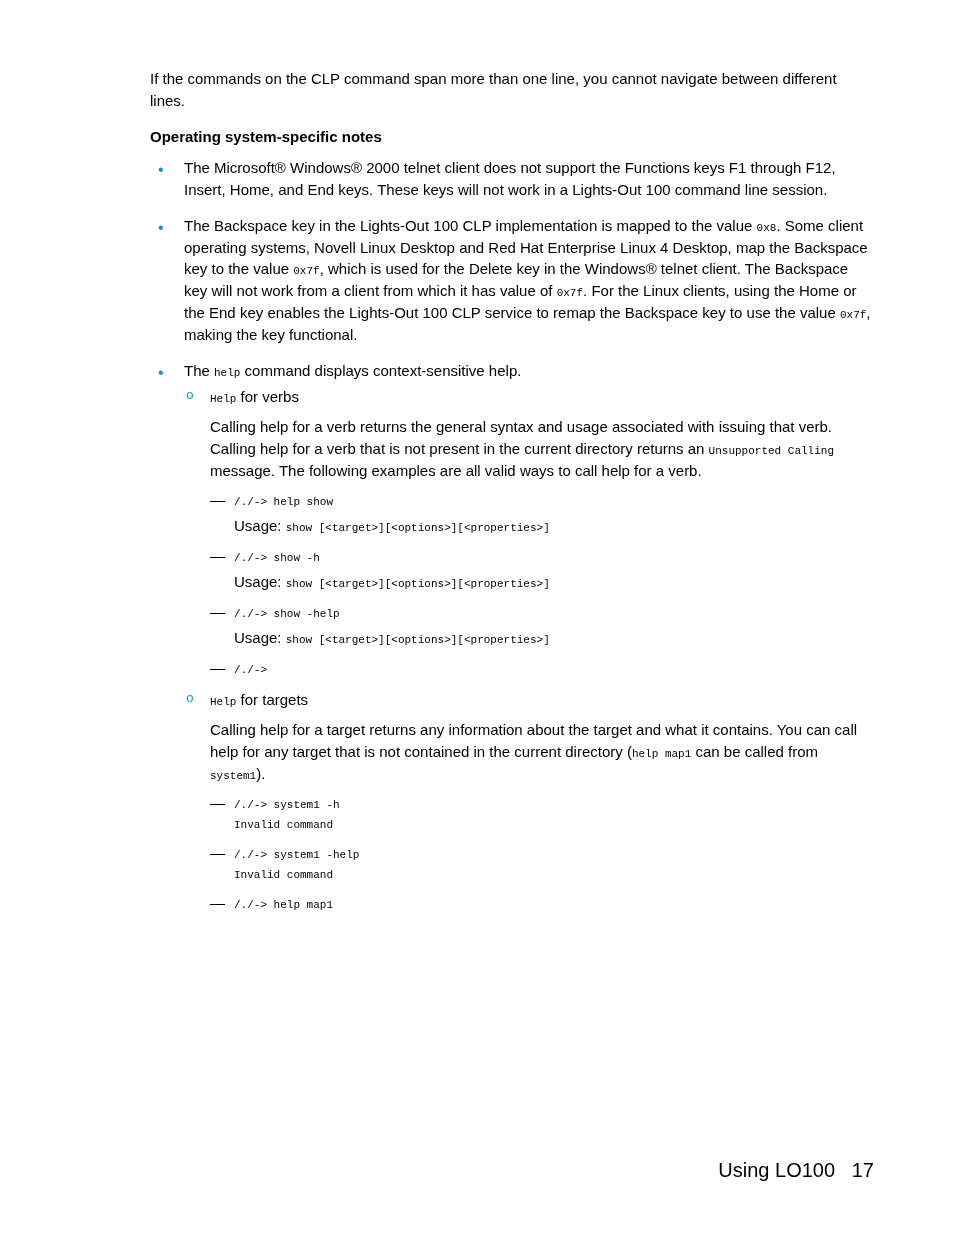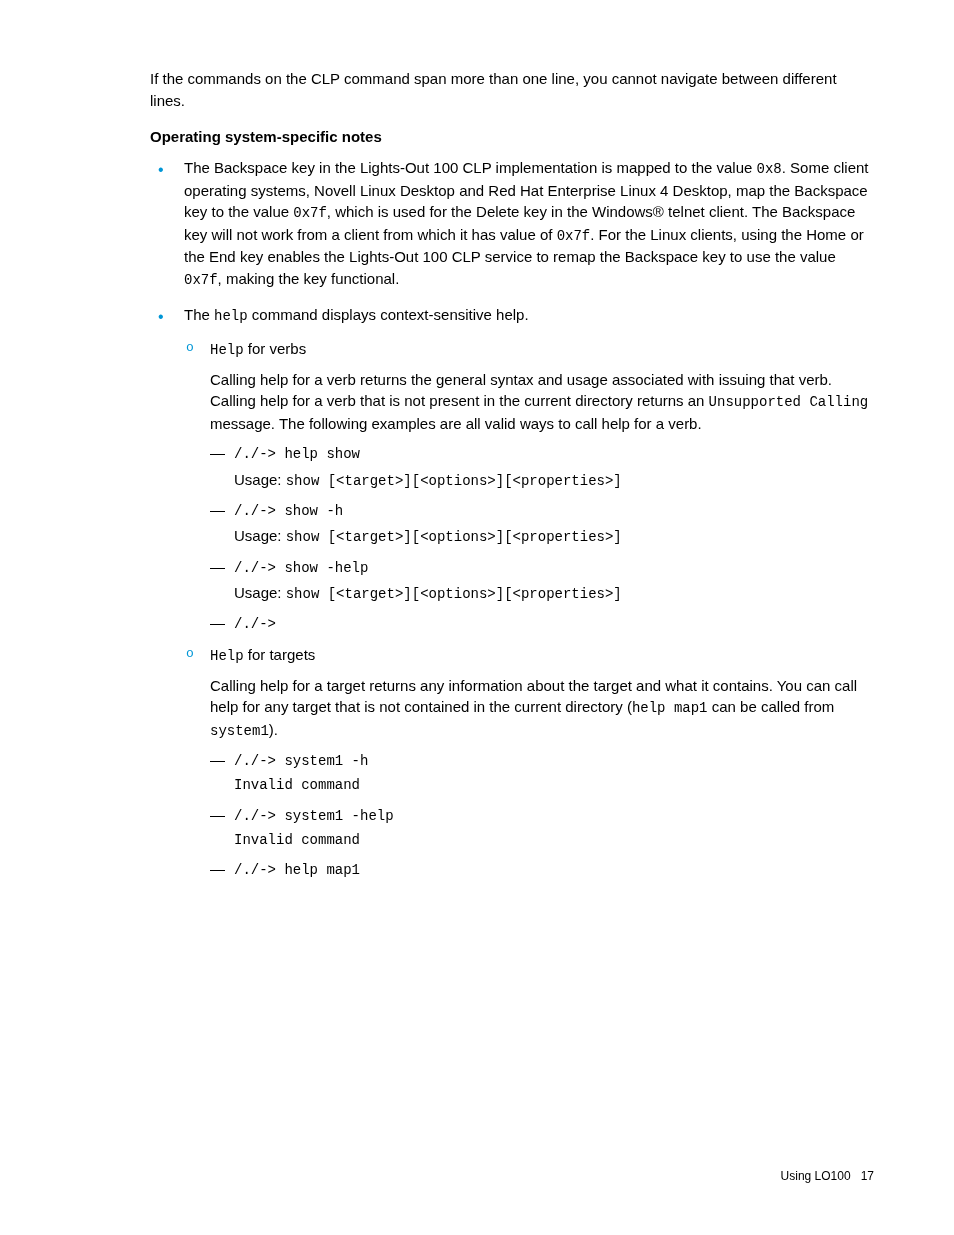--- a/index.html
+++ b/index.html
@@ -24,21 +24,21 @@
     margin-bottom: 14px;
   }
   ul.bullet-list > li::before {
     content: "•";
     position: absolute;
     left: 8px;
     top: 1px;
     color: #0096d6;
     font-size: 16px;
   }
-  ul.sub-list { list-style: none; padding: 0; margin: 12px 0 0 0; }
+  ul.sub-list { list-style: none; padding: 0; margin: 4px 0 0 0; }
   ul.sub-list > li {
     position: relative;
     padding-left: 26px;
     margin-bottom: 10px;
   }
   ul.sub-list > li::before {
     content: "o";
     position: absolute;
     left: 2px;
     top: 1px;
@@ -52,47 +52,48 @@
     padding-left: 24px;
     margin-bottom: 8px;
   }
   ul.dash-list > li::before {
     content: "—";
     position: absolute;
     left: 0;
     top: 0;
     color: #000;
   }
-  .mono { font-family: "Courier New", monospace; font-size: 14px; }
+  .mono { font-family: "Courier New", monospace; font-size: 11px; }
   h2.section-heading {
     font-family: Arial, Helvetica, sans-serif;
     font-weight: normal;
     font-size: 30px;
     color: #0096d6;
     margin: 24px 0 14px -70px;
   }
   .sub-para { margin-top: 8px; }
   .usage-line { margin-top: 4px; }
   .footer {
     position: absolute;
     bottom: 50px;
     right: 80px;
-    font-size: 12px;
+    font-size: 20px;
   }
 </style>
 </head>
 <body>
 
 <div class="content">
 
   <p class="body-text">If the commands on the CLP command span more than one line, you cannot navigate between different lines.</p>
 
   <p class="bold">Operating system-specific notes</p>
 
   <ul class="bullet-list">
+    <li>The Microsoft® Windows® 2000 telnet client does not support the Functions keys F1 through F12, Insert, Home, and End keys. These keys will not work in a Lights-Out 100 command line session.</li>
     <li>
       <span>The Backspace key in the Lights-Out 100 CLP implementation is mapped to the value </span><span class="mono">0x8</span><span>. Some client operating systems, Novell Linux Desktop and Red Hat Enterprise Linux 4 Desktop, map the Backspace key to the value </span><span class="mono">0x7f</span><span>, which is used for the Delete key in the Windows® telnet client. The Backspace key will not work from a client from which it has value of </span><span class="mono">0x7f</span><span>. For the Linux clients, using the Home or the End key enables the Lights-Out 100 CLP service to remap the Backspace key to use the value </span><span class="mono">0x7f</span><span>, making the key functional.</span>
     </li>
   </ul>
 
 
 
   <ul class="bullet-list">
     <li>
       <span>The </span><span class="mono">help</span><span> command displays context-sensitive help.</span>

